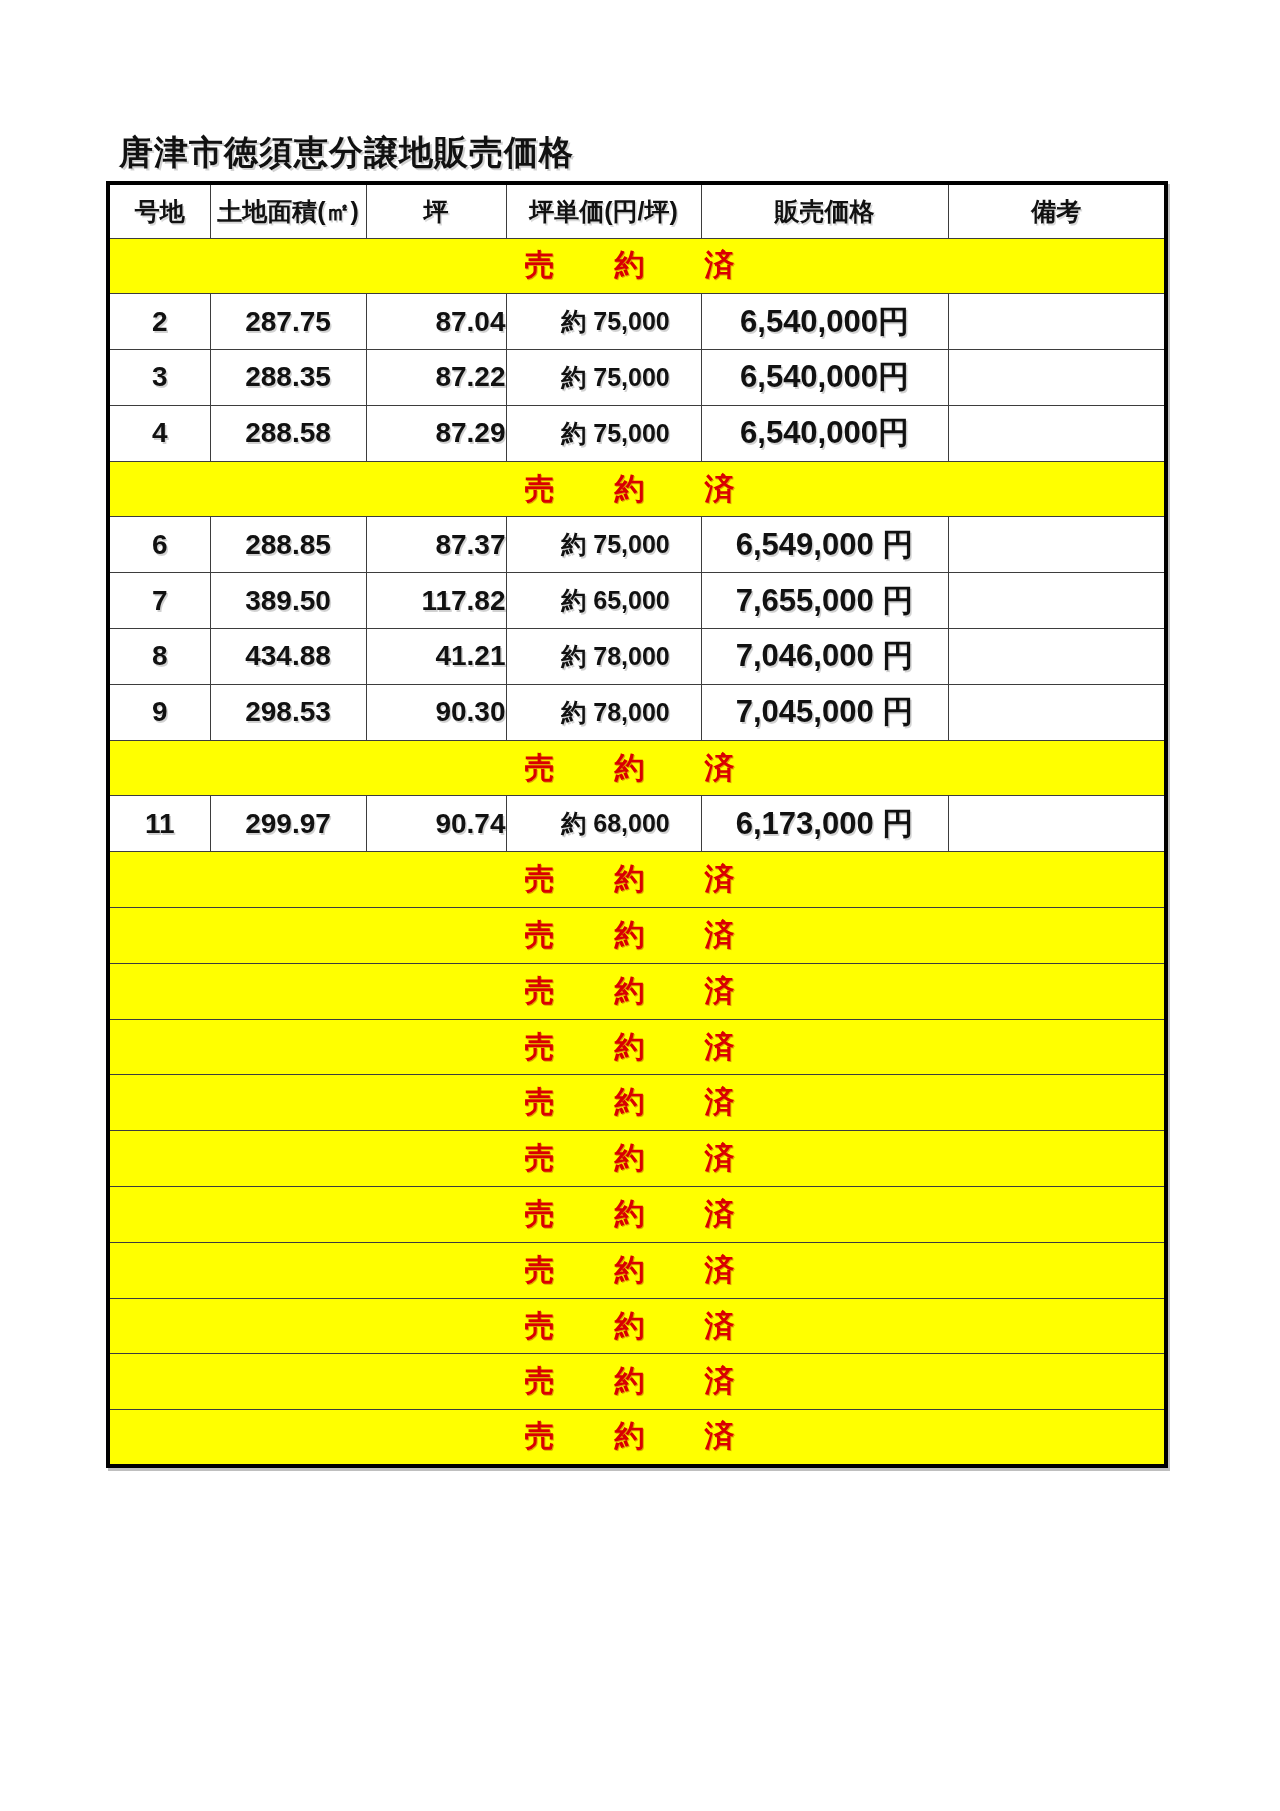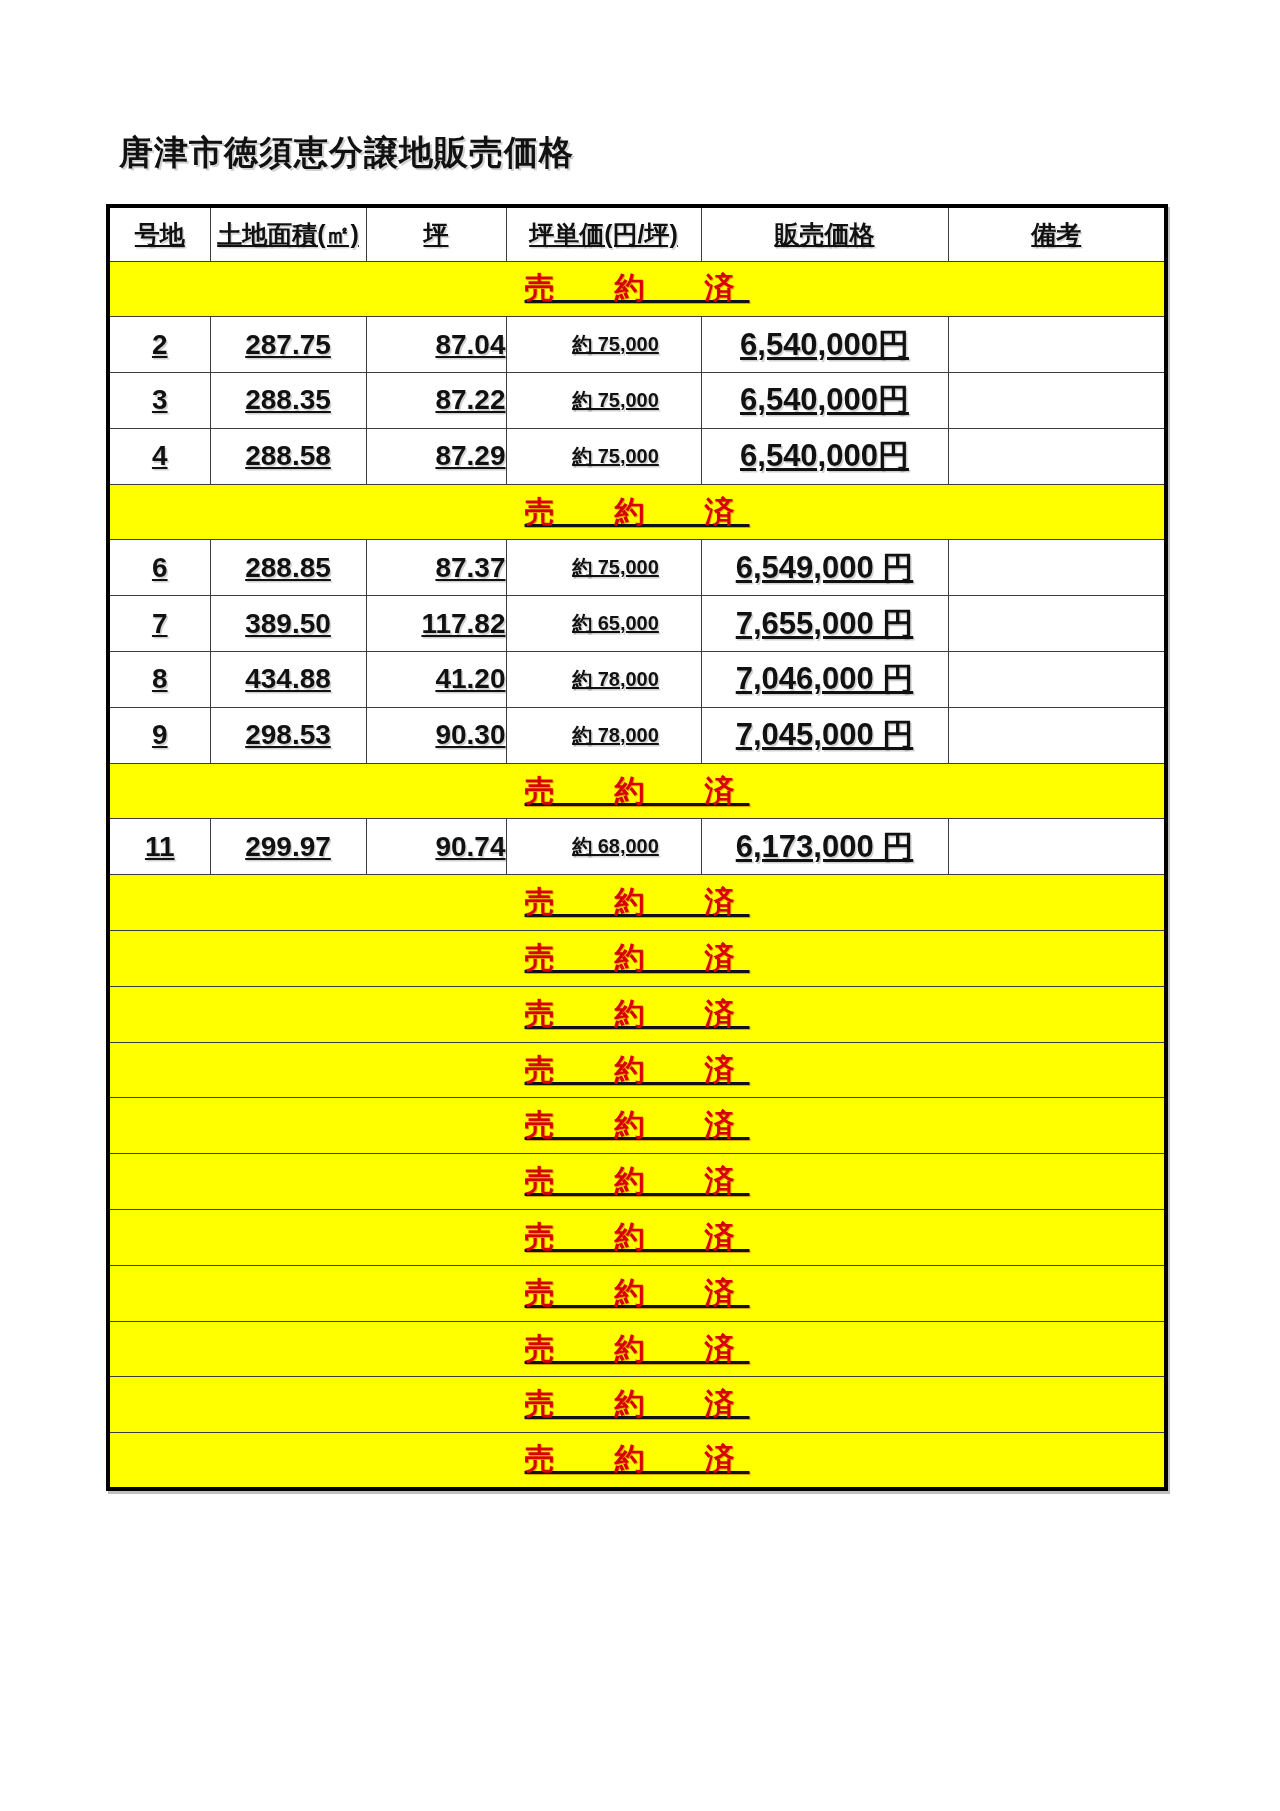--- a/index.html
+++ b/index.html
@@ -22,26 +22,25 @@
     margin: 12px;
     font-size: 34px;
     font-weight: bold;
     letter-spacing: 1px;
     color: #111;
     text-shadow: 2px 2px 0 rgba(0,0,0,0.18);
   }
   table.price-table {
     position: absolute;
     left: 106px;
-    top: 204px;
+    top: 181px;
     border-collapse: collapse;
     table-layout: fixed;
     width: 1058px;
     background: #ffffff;
-    text-decoration: underline;
   }
   table.price-table, table.price-table td, table.price-table th {
     border: 1.5px solid #3d3d3d;
   }
   table.price-table {
     border: 4px solid #000;
     box-shadow: 2px 3px 0 rgba(0,0,0,0.25);
   }
   th, td {
     padding: 0;
@@ -58,21 +57,21 @@
     background: #ffffff;
     text-shadow: 1.5px 1.5px 0 rgba(0,0,0,0.15);
   }
   td {
     font-weight: bold;
     text-shadow: 1.5px 1.5px 0 rgba(0,0,0,0.18);
   }
   td.c-lot   { font-size: 28px; }
   td.c-area  { font-size: 28px; }
   td.c-tsubo { font-size: 28px; text-align: right; }
-  td.c-unit  { font-size: 20px; padding-left: 24px; }
+  td.c-unit  { font-size: 25px; padding-left: 24px; }
   td.c-price { font-size: 31px; }
   td.c-note  { font-size: 24px; }
   tr.sold-row td {
     background: #ffff00;
     color: #d90000;
     font-size: 30px;
     font-weight: bold;
     letter-spacing: 15px;
     text-shadow: 1px 1px 0 rgba(160,0,0,0.35);
   }
@@ -144,21 +143,21 @@
         <td class="c-lot">7</td>
         <td class="c-area">389.50</td>
         <td class="c-tsubo">117.82</td>
         <td class="c-unit">約 65,000</td>
         <td class="c-price">7,655,000 円</td>
         <td class="c-note"></td>
       </tr>
       <tr class="data-row">
         <td class="c-lot">8</td>
         <td class="c-area">434.88</td>
-        <td class="c-tsubo">41.20</td>
+        <td class="c-tsubo">41.21</td>
         <td class="c-unit">約 78,000</td>
         <td class="c-price">7,046,000 円</td>
         <td class="c-note"></td>
       </tr>
       <tr class="data-row">
         <td class="c-lot">9</td>
         <td class="c-area">298.53</td>
         <td class="c-tsubo">90.30</td>
         <td class="c-unit">約 78,000</td>
         <td class="c-price">7,045,000 円</td>

